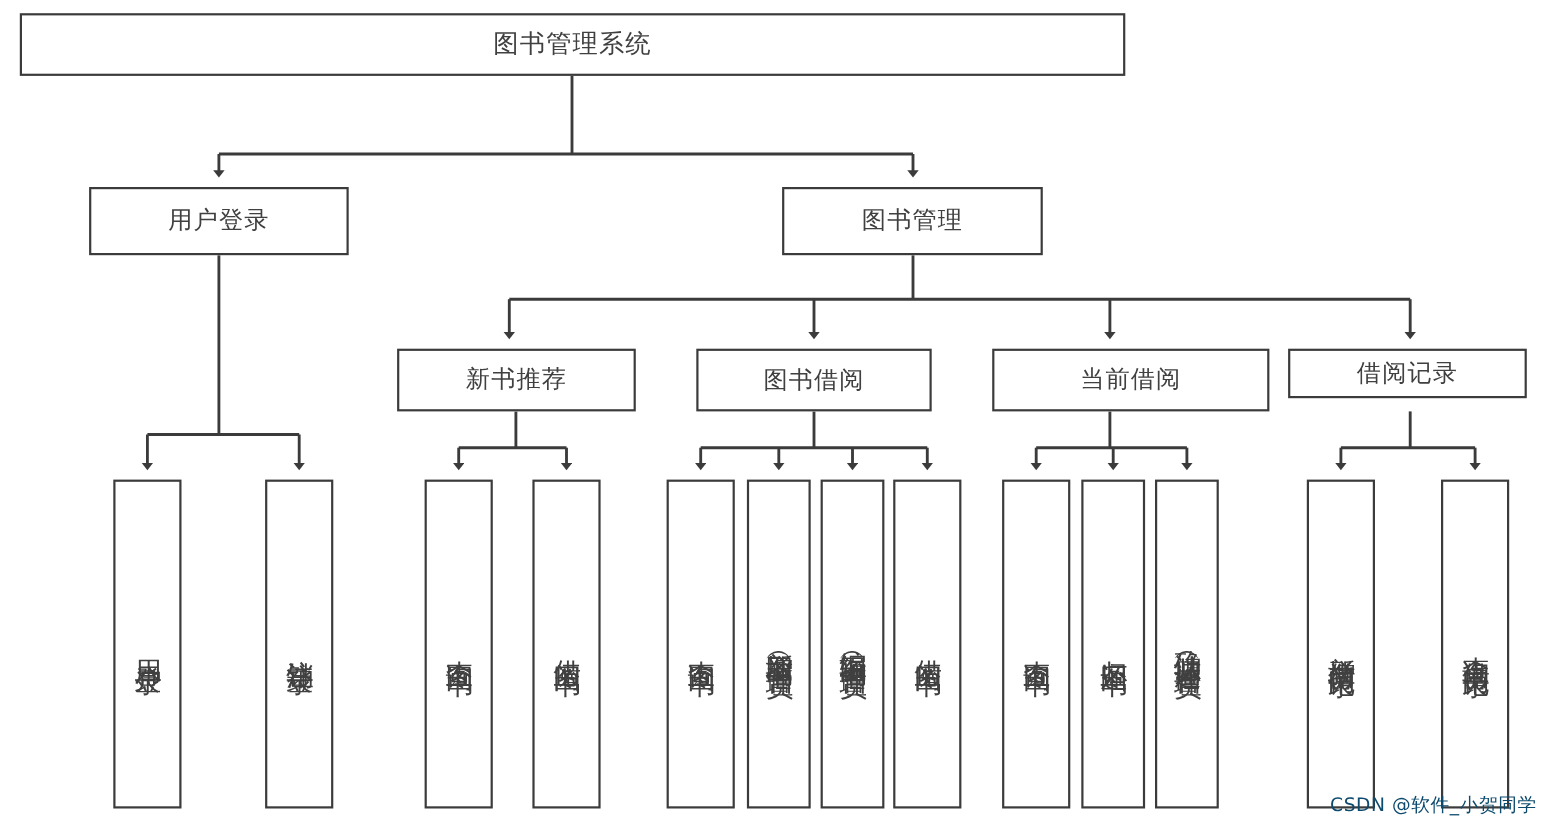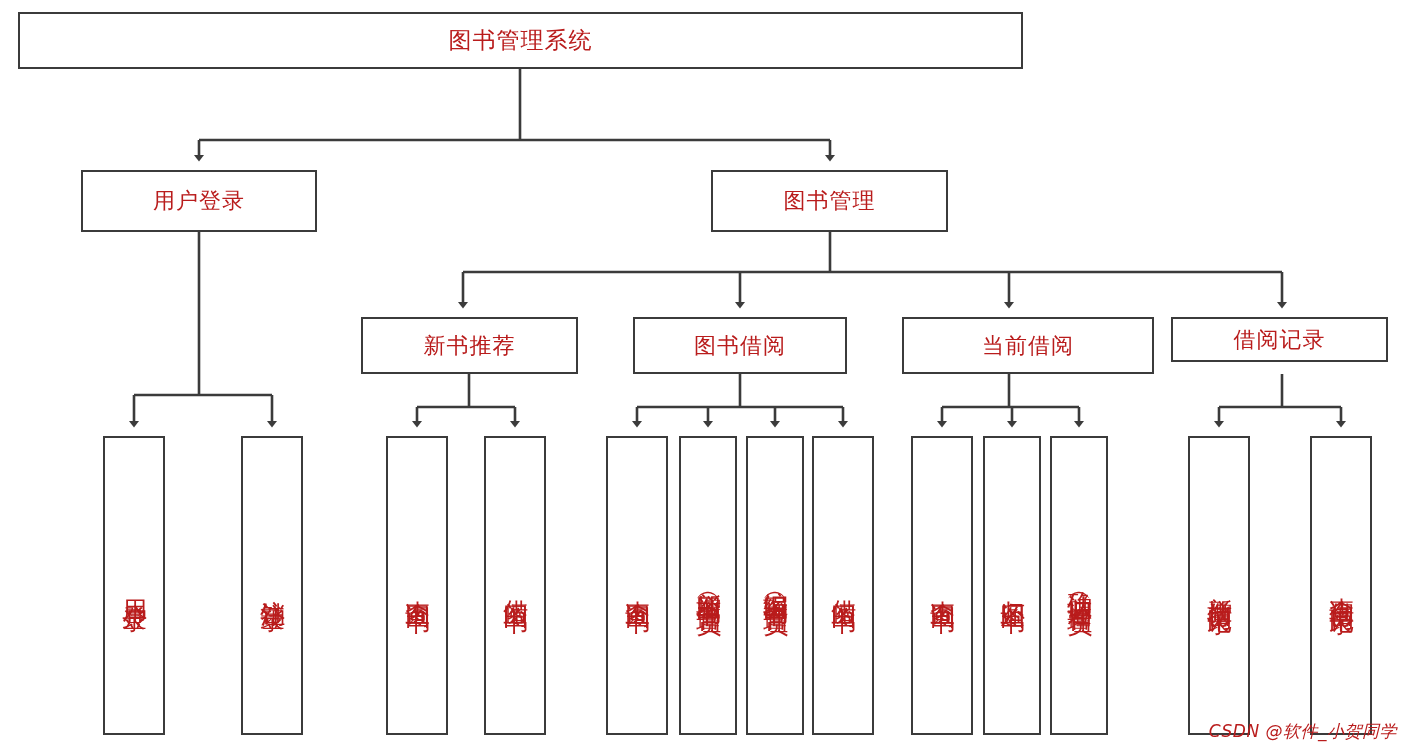--- a/index.html
+++ b/index.html
@@ -42,21 +42,21 @@
     display: flex;
     align-items: center;
     justify-content: center;
     color: #1a1a1a;
   }
 
   .node-label {
     display: block;
     text-align: left;
     line-height: 1.18;
-    color: #b91c1c;
+    color: #404040;
   }
 
   
   .node.horiz .node-label {
     font-size: 22px;
     letter-spacing: 1px;
     white-space: nowrap;
   }
 
   .node.root .node-label {
@@ -78,25 +78,24 @@
     white-space: nowrap;
     max-height: 100%;
   }
 
   
   #watermark {
     position: absolute;
     right: 8px;
     bottom: 4px;
     font-size: 17px;
-    color: #b91c1c;
+    color: #0c4a6e;
     white-space: nowrap;
     letter-spacing: 0.5px;
     z-index: 5;
-    font-style: italic;
   }
 </style>
 </head>
 <body>
 
 <div id="diagram-root">
 
   <svg id="connectors" viewBox="0 0 1405 747" width="1405" height="747">
     <defs>
       <marker id="arrowhead" markerWidth="9" markerHeight="11" refX="3.2" refY="5.2" orient="auto" markerUnits="userSpaceOnUse">

